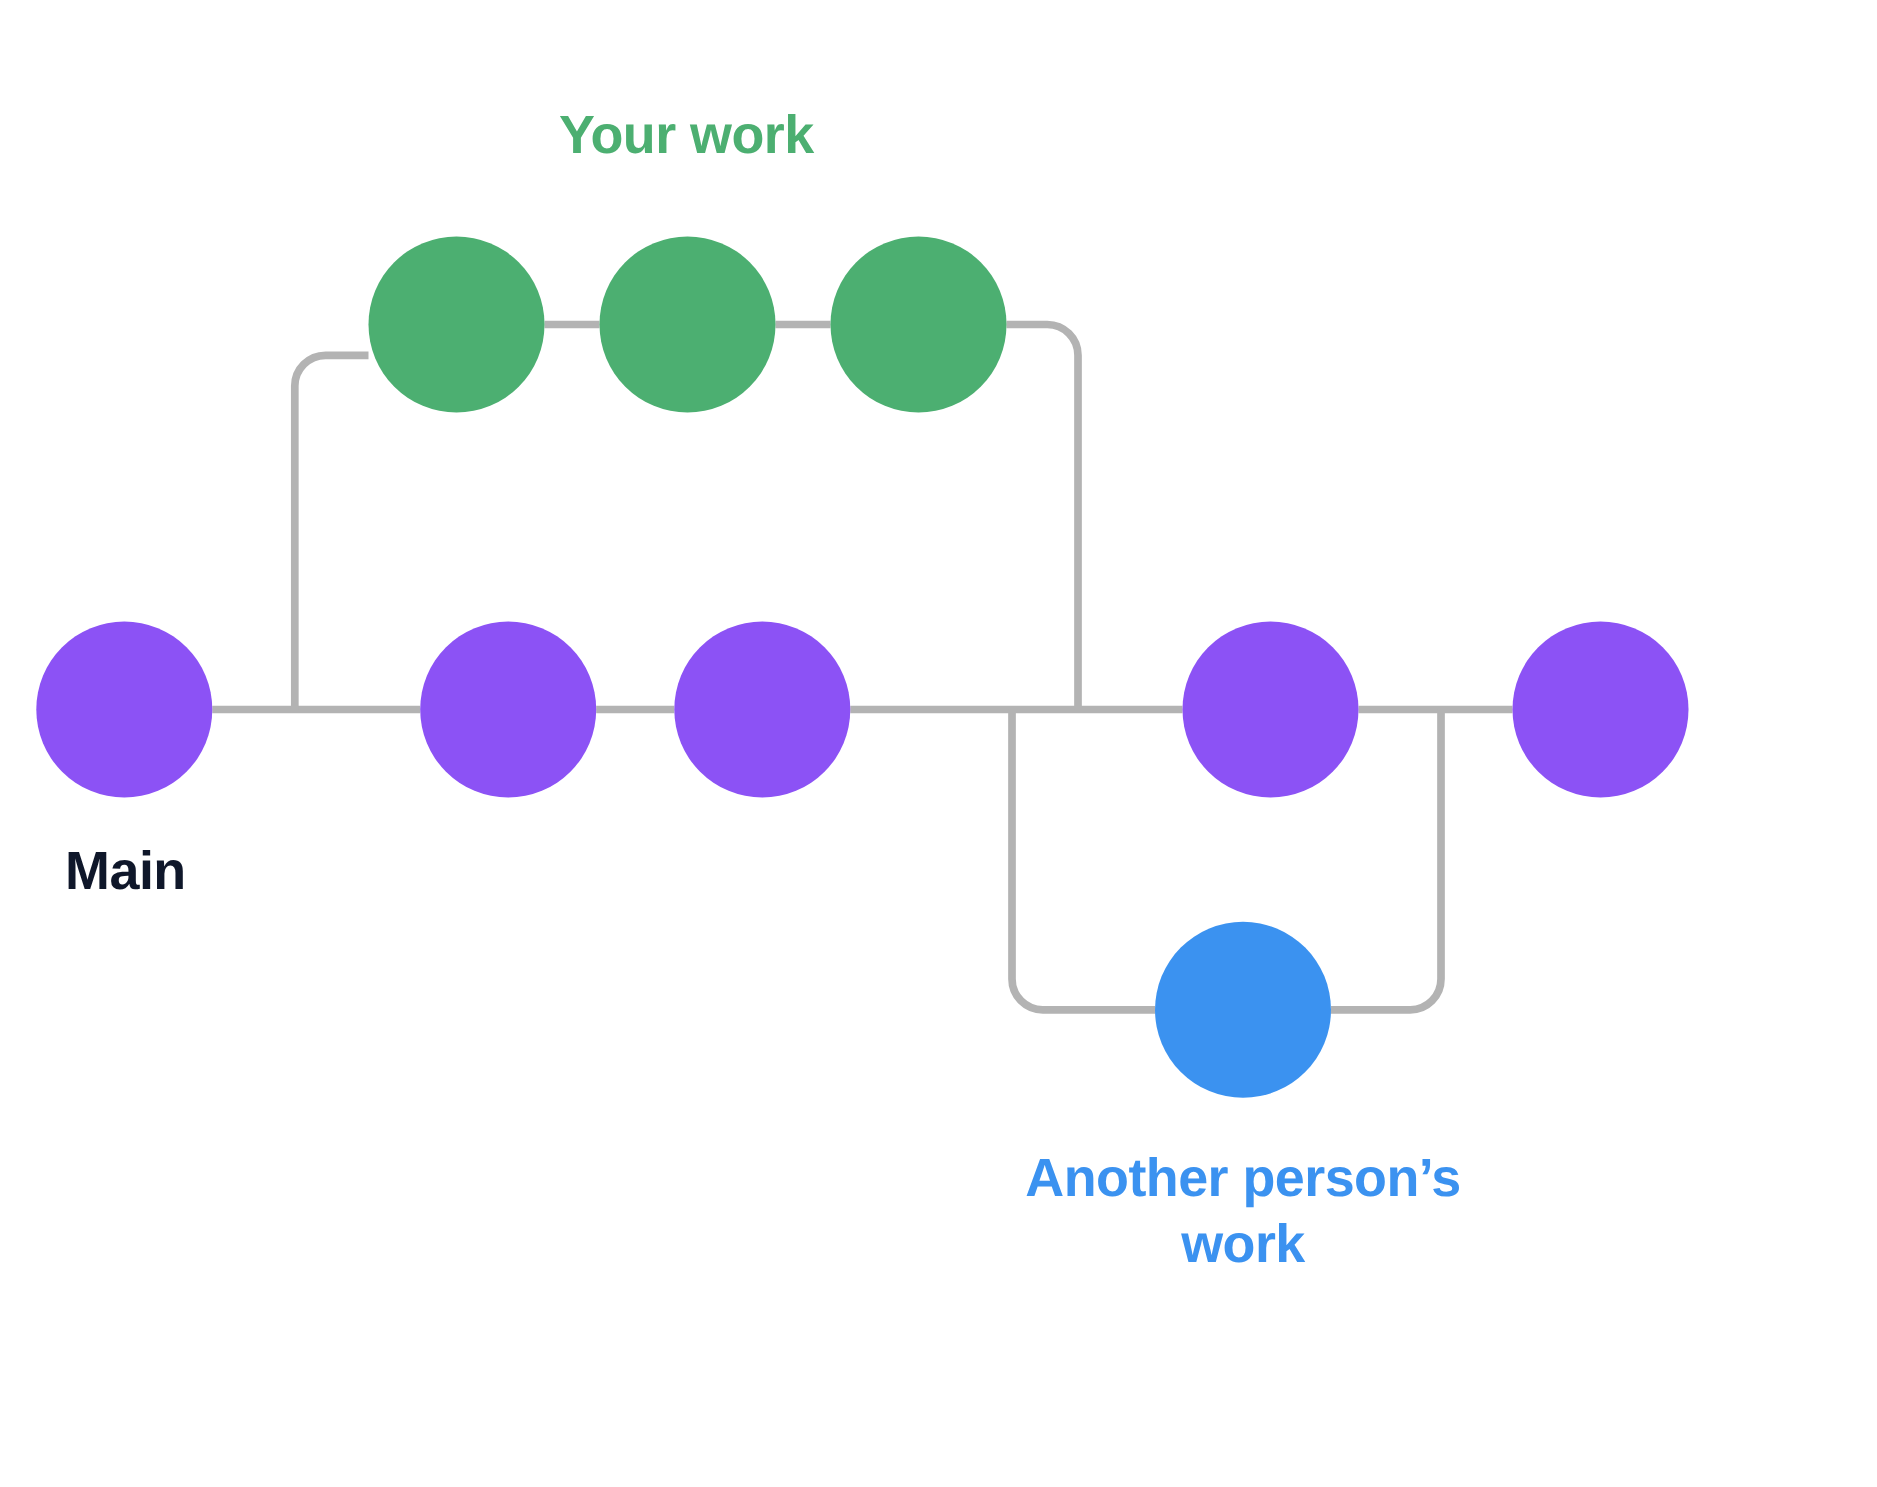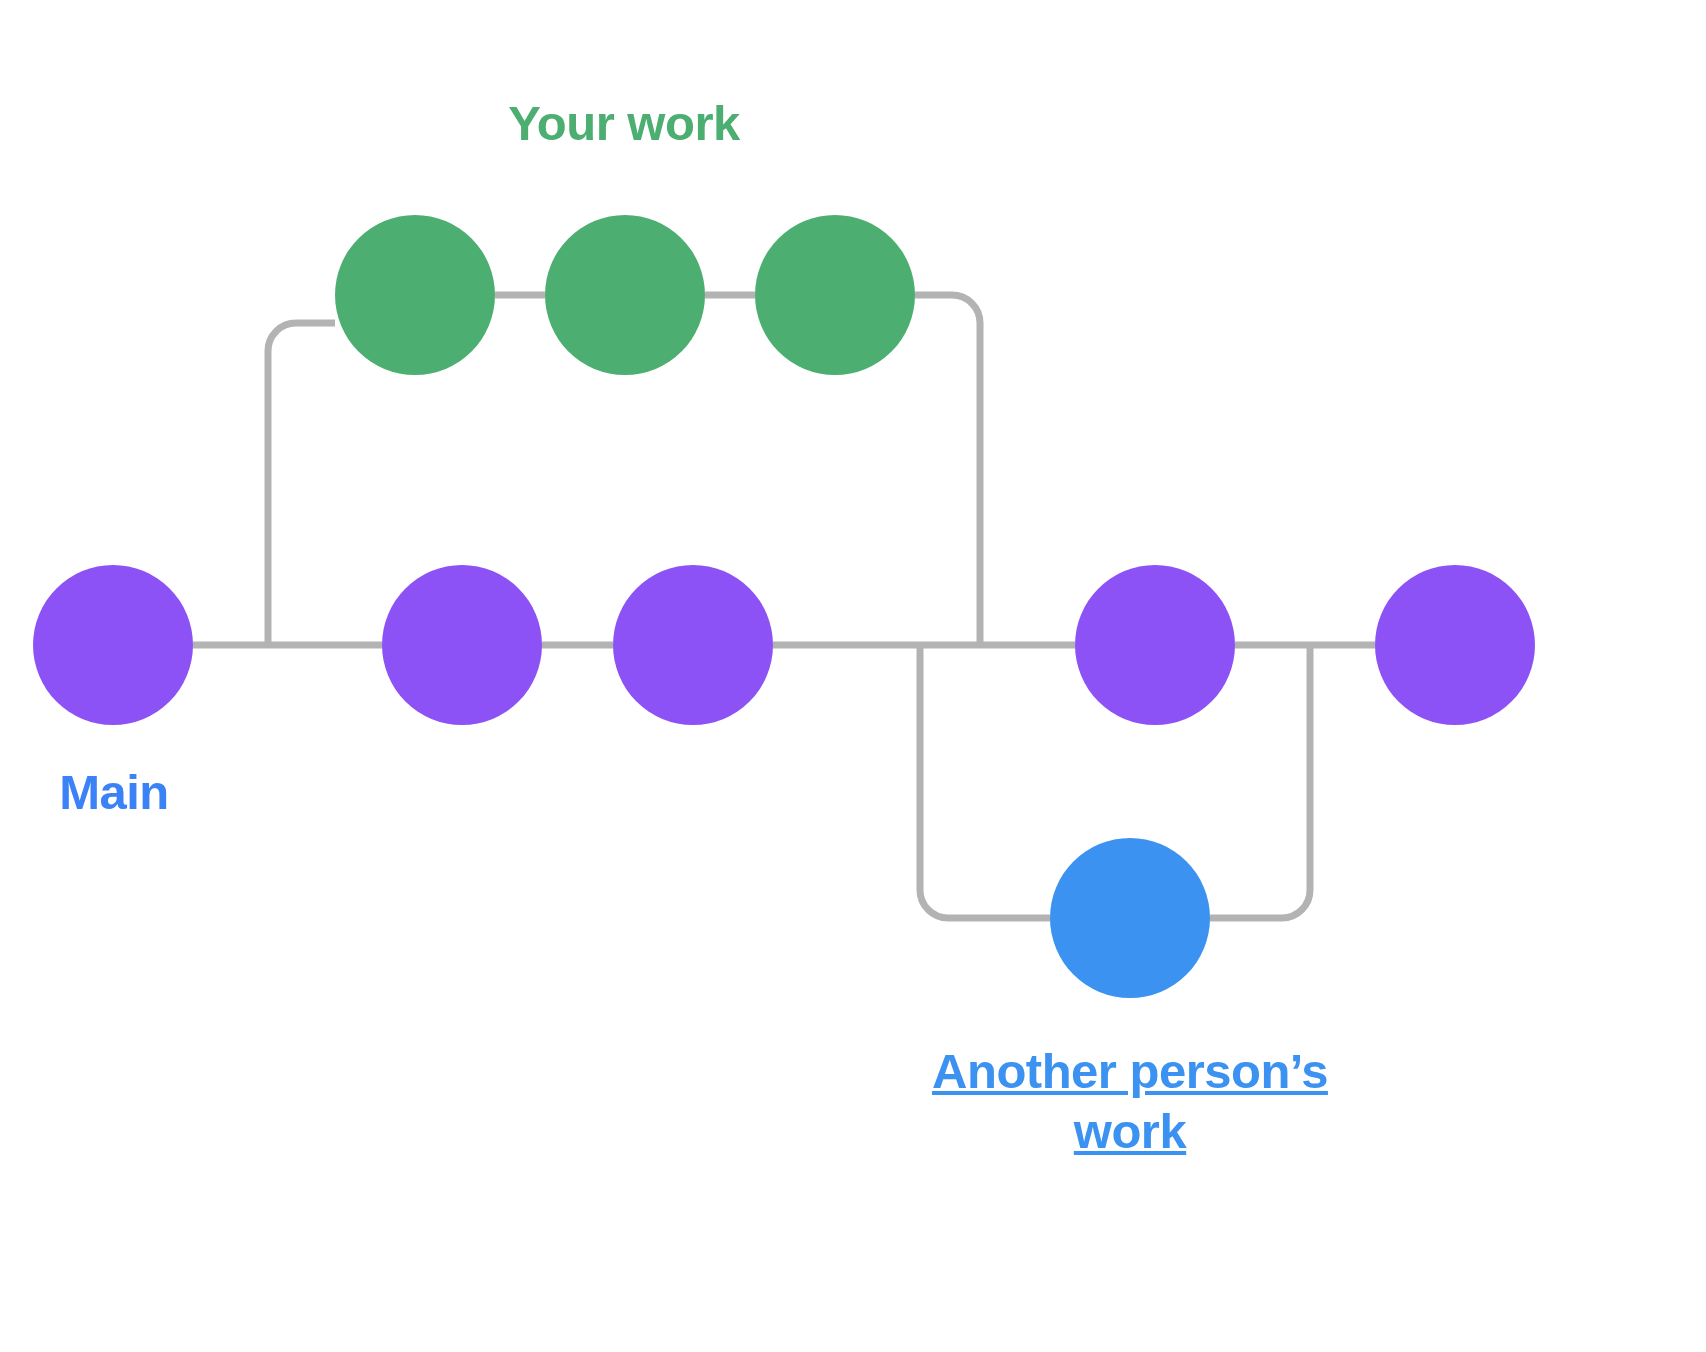--- a/index.html
+++ b/index.html
@@ -42,30 +42,29 @@
     text-align: center;
     font-size: 49px;
     color: #4caf71;
   }
   #label-main {
     left: 0;
     top: 763px;
     width: 228px;
     text-align: center;
     font-size: 49px;
-    color: #3b82f6;
+    color: #0f172a;
   }
   #label-another-person {
     left: 880px;
     top: 1042px;
     width: 500px;
     text-align: center;
     font-size: 49px;
     color: #3b92f0;
-    text-decoration: underline;
   }
 </style>
 </head>
 <body>
 
 <div id="diagram-root">
 
   <svg class="graph" viewBox="0 0 1706 1352" aria-hidden="true">
     <g id="connectors-layer">
         <path d="M 193 645 L 382 645" fill="none" stroke="#b3b3b3" stroke-width="7" stroke-linecap="butt" stroke-linejoin="round"></path>

